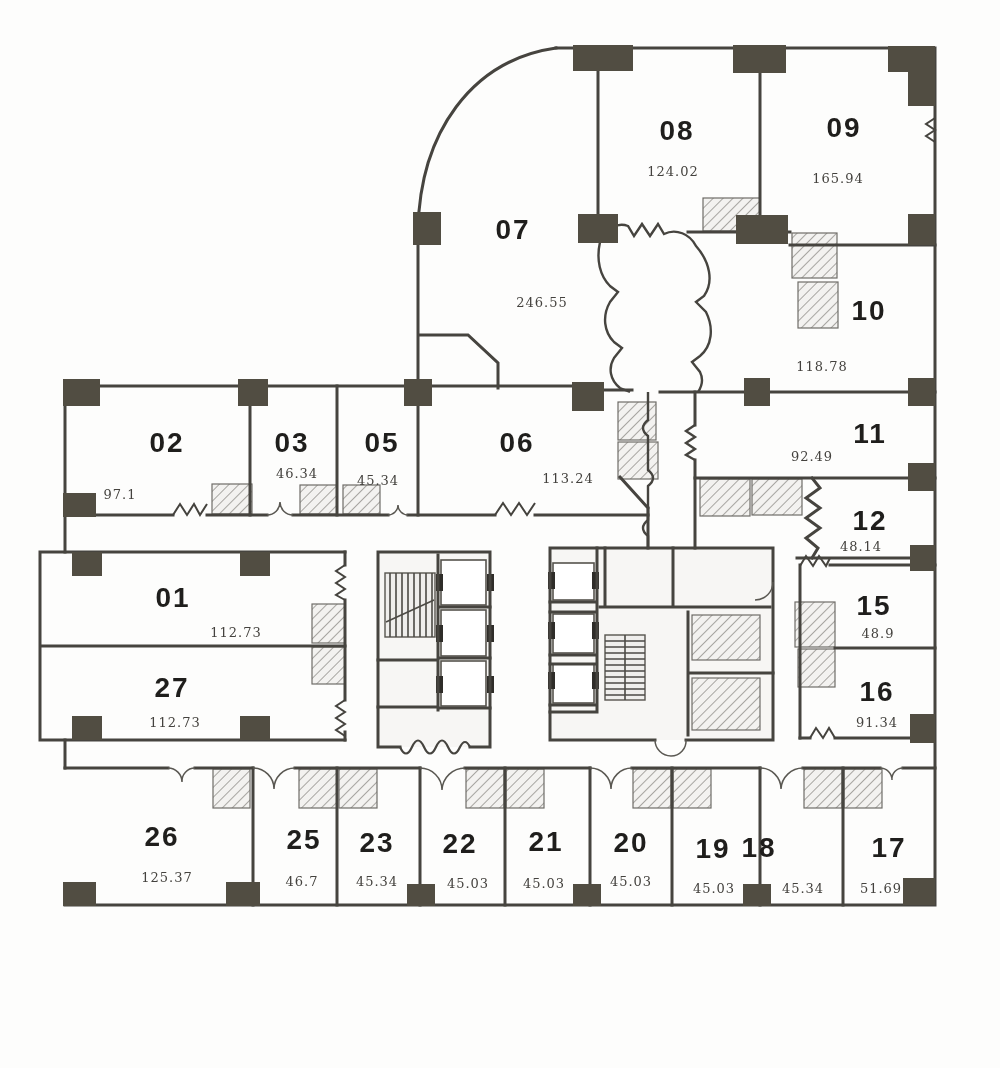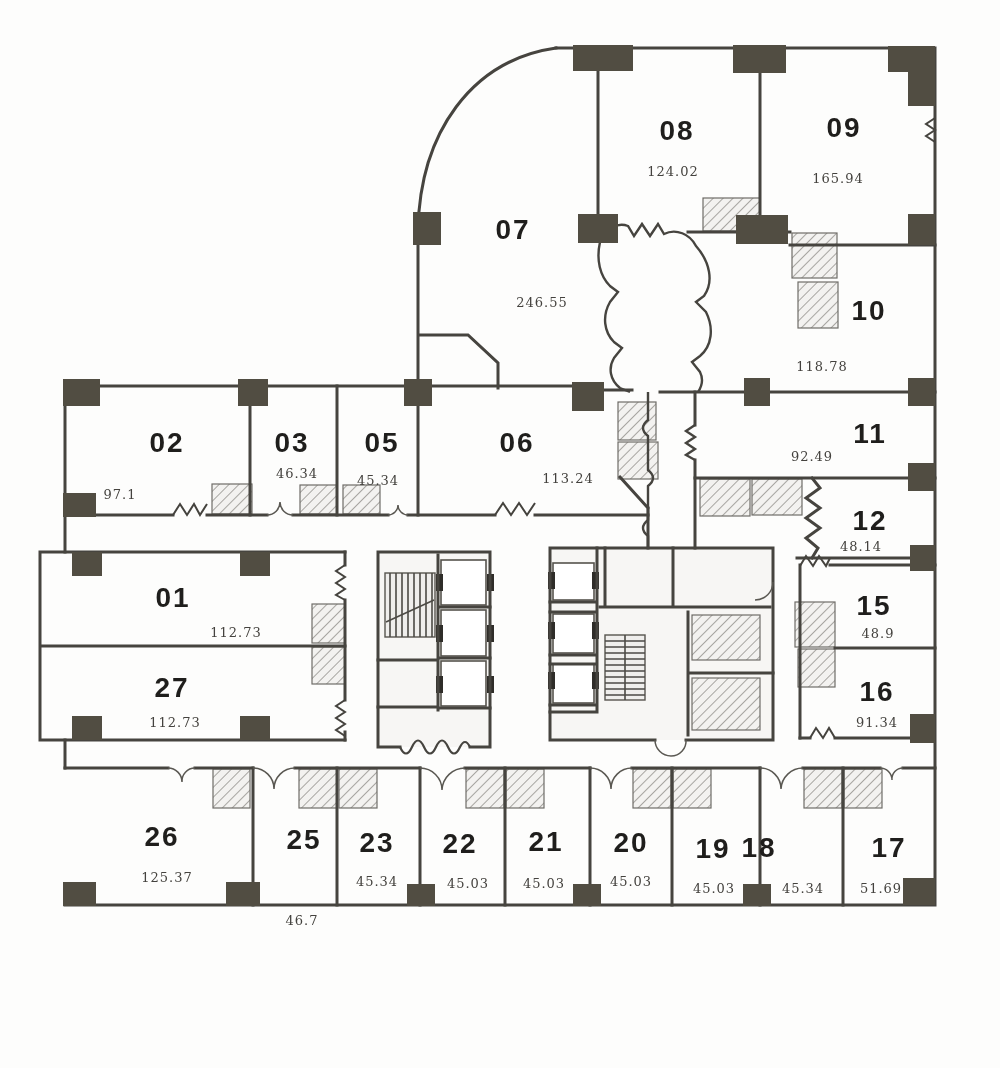--- a/index.html
+++ b/index.html
@@ -226,21 +226,21 @@
 <div class="area" style="left:714px;top:888px">45.03</div>
 <div class="num" style="left:631px;top:843px">20</div>
 <div class="area" style="left:631px;top:881px">45.03</div>
 <div class="num" style="left:546px;top:842px">21</div>
 <div class="area" style="left:544px;top:883px">45.03</div>
 <div class="num" style="left:460px;top:844px">22</div>
 <div class="area" style="left:468px;top:883px">45.03</div>
 <div class="num" style="left:377px;top:843px">23</div>
 <div class="area" style="left:377px;top:881px">45.34</div>
 <div class="num" style="left:304px;top:840px">25</div>
-<div class="area" style="left:302px;top:920px">46.7</div>
+<div class="area" style="left:302px;top:881px">46.7</div>
 <div class="num" style="left:162px;top:837px">26</div>
 <div class="area" style="left:167px;top:877px">125.37</div>
 <div class="num" style="left:172px;top:688px">27</div>
 <div class="area" style="left:175px;top:722px">112.73</div>
 <div class="num" style="left:173px;top:598px">01</div>
 <div class="area" style="left:236px;top:632px">112.73</div>
 <div class="num" style="left:167px;top:443px">02</div>
 <div class="area" style="left:120px;top:494px">97.1</div>
 <div class="num" style="left:292px;top:443px">03</div>
 <div class="area" style="left:297px;top:473px">46.34</div>

